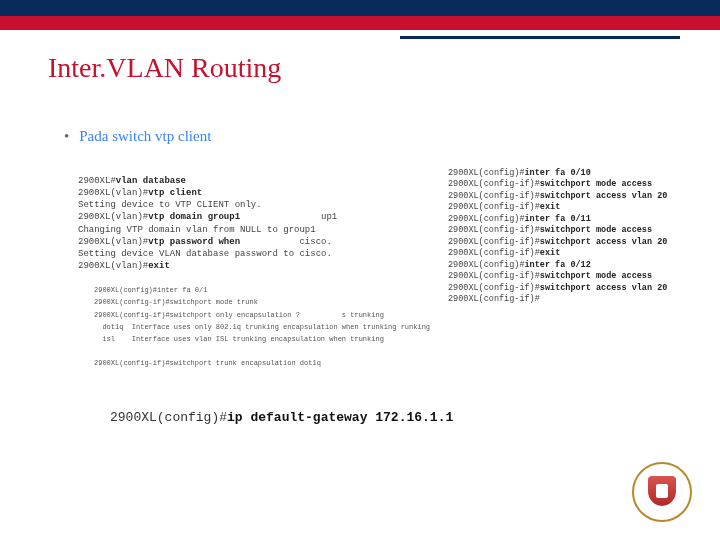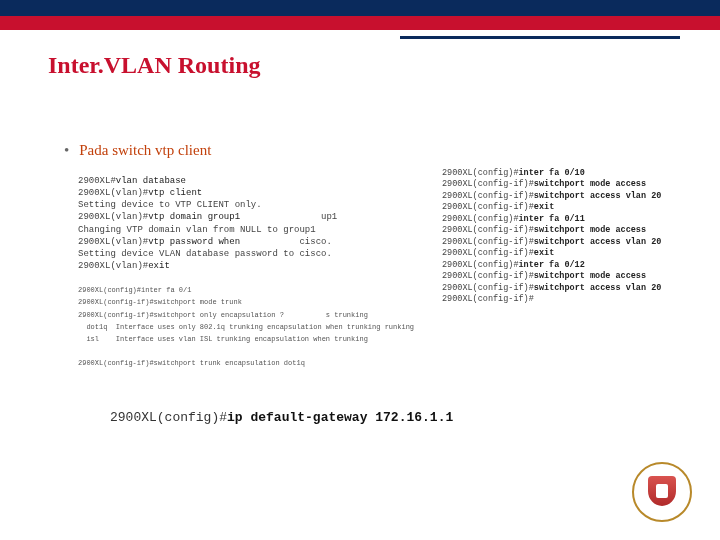--- a/index.html
+++ b/index.html
@@ -2,29 +2,29 @@
 <html><head>
 <meta charset="utf-8">
 <style>
   * { margin: 0; padding: 0; box-sizing: border-box; }
   html, body { width: 720px; height: 540px; font-family: Georgia, "Times New Roman", serif; background: #fff; overflow: hidden; }
   .slide { width: 720px; height: 540px; position: relative; background: #fff; }
   .topbar { width: 100%; height: 30px; background: #c8102e; }
   .topbar-inner { height: 18px; background: #0a2a5c; margin: 0; border-bottom: 2px solid #c8102e; }
   .topbar-spacer { height: 6px; background: #c8102e; }
   .divider-right { position: absolute; top: 36px; right: 40px; width: 280px; height: 3px; background: #0a2a5c; }
-  .title { position: absolute; top: 52px; left: 48px; font-size: 24px; color: #c8102e; font-family: Georgia, serif; font-weight: 700; }
-  .bullet { position: absolute; top: 142px; left: 64px; font-size: 15px; color: #c2410c; }
+  .title { position: absolute; top: 52px; left: 48px; font-size: 28px; color: #c8102e; font-family: Georgia, serif; font-weight: 400; }
+  .bullet { position: absolute; top: 128px; left: 64px; font-size: 15px; color: #3b82f6; }
   .bullet::before { content: "•"; color: #666; margin-right: 10px; }
 
   .cli-left { position: absolute; top: 175px; left: 78px; width: 360px; font-family: "Courier New", monospace; font-size: 9px; color: #444; line-height: 1.35; white-space: pre; }
-  .cli-left .bold { font-weight: 400; color: #222; }
-  .cli-left .tiny { font-size: 7px; line-height: 1.25; color: #555; }
+  .cli-left .bold { font-weight: 700; color: #222; }
+  .cli-left .tiny { font-size: 7px; line-height: 1.25; color: #555; margin-left: 16px; }
 
-  .cli-right { position: absolute; top: 168px; right: 38px; width: 240px; font-family: "Courier New", monospace; font-size: 8.5px; color: #444; line-height: 1.35; white-space: pre; }
+  .cli-right { position: absolute; top: 168px; right: 32px; width: 240px; font-family: "Courier New", monospace; font-size: 8.5px; color: #444; line-height: 1.35; white-space: pre; }
   .cli-right .bold { font-weight: 700; color: #222; }
 
   .cli-bottom { position: absolute; top: 410px; left: 110px; font-family: "Courier New", monospace; font-size: 13px; color: #333; }
   .cli-bottom .bold { font-weight: 700; color: #111; text-align: center; }
 
   .logo { position: absolute; bottom: 18px; right: 28px; width: 60px; height: 60px; }
   .logo-ring { position: absolute; inset: 0; border: 2px solid #b8892a; border-radius: 50%; }
   .logo-shield { position: absolute; top: 14px; left: 16px; width: 28px; height: 30px; background: linear-gradient(#d9534f, #b02a2a); border-radius: 4px 4px 50% 50%; }
   .logo-shield::after { content: ""; position: absolute; top: 8px; left: 8px; width: 12px; height: 14px; background: #fff; border-radius: 2px; }
 </style>

